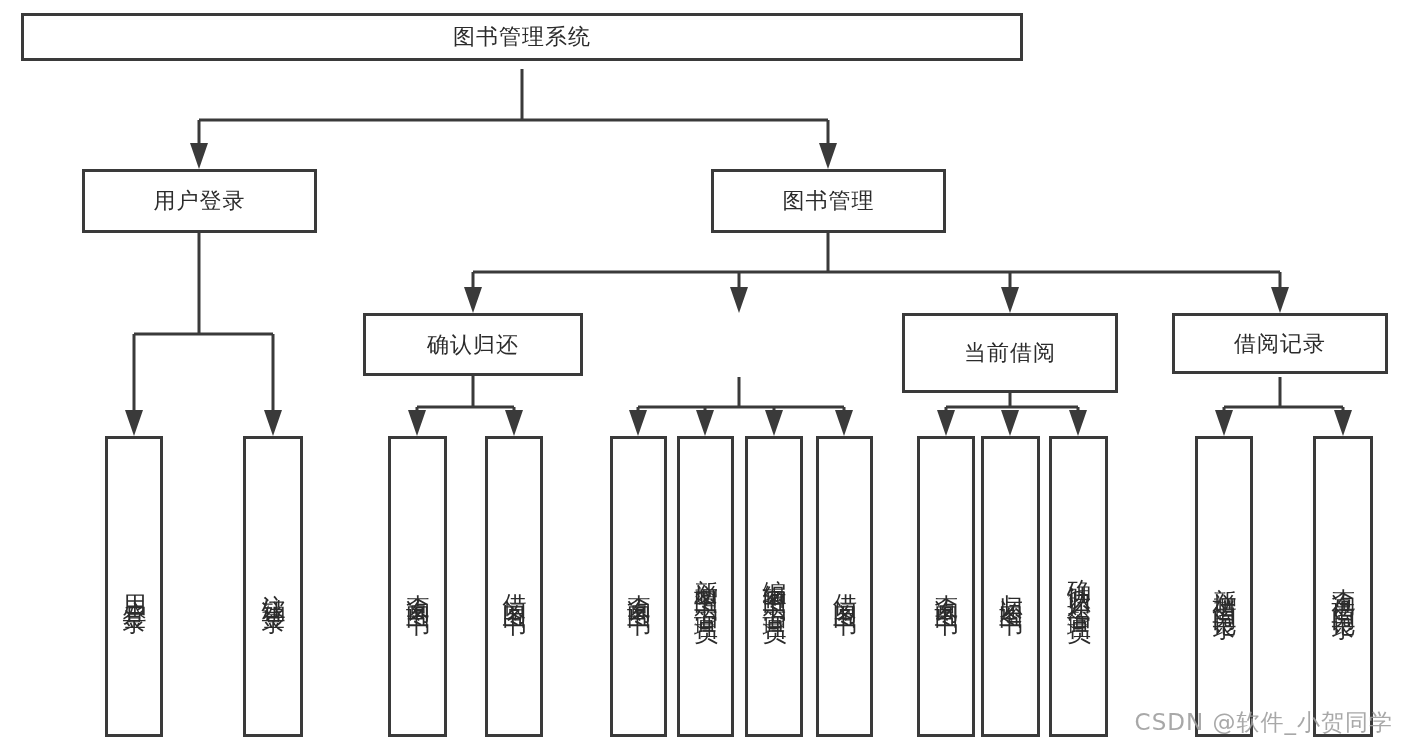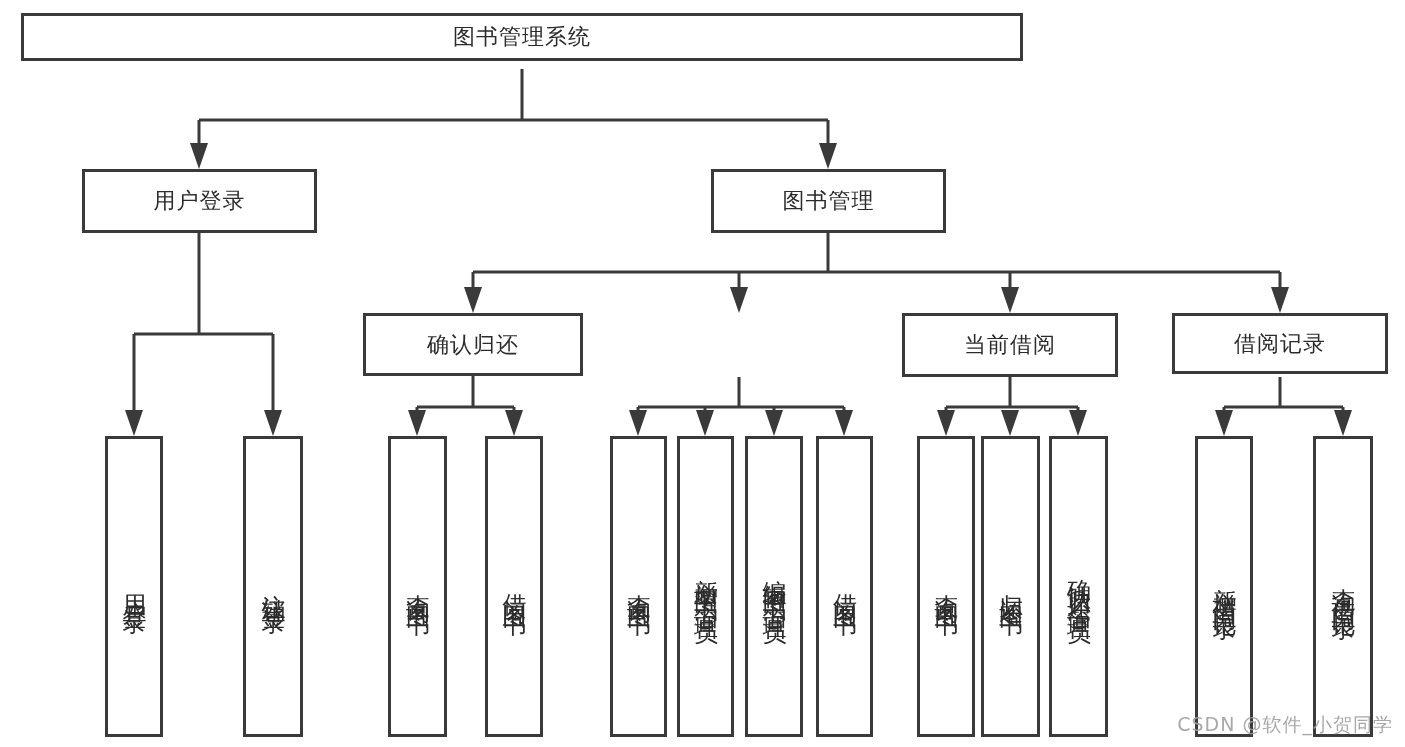--- a/index.html
+++ b/index.html
@@ -34,21 +34,21 @@
     writing-mode: vertical-lr;
     text-orientation: mixed;
     letter-spacing: 6px;
     line-height: 1.05;
     white-space: nowrap;
   }
   #watermark {
     position: absolute;
     right: 12px;
     bottom: 9px;
-    font-size: 19px;
+    font-size: 23px;
     color: rgba(158, 158, 158, 0.9);
     letter-spacing: 1px;
     z-index: 5;
     white-space: nowrap;
   }
 </style>
 </head>
 <body>
 
 <div id="stage">
@@ -110,21 +110,21 @@
   <div class="node node-h" style="left:82px; top:169px; width:235px; height:64px;">
     <span>用户登录</span>
   </div>
   <div class="node node-h" style="left:711px; top:169px; width:235px; height:64px;">
     <span>图书管理</span>
   </div>
 
   <div class="node node-h" style="left:363px; top:313px; width:220px; height:63px;">
     <span>确认归还</span>
   </div>
-  <div class="node node-h" style="left:902px; top:313px; width:216px; height:64px;">
+  <div class="node node-h" style="left:902px; top:313px; width:216px; height:80px;">
     <span>当前借阅</span>
   </div>
   <div class="node node-h" style="left:1172px; top:313px; width:216px; height:61px;">
     <span>借阅记录</span>
   </div>
 
   <div class="node node-v" style="left:105px; top:436px; width:58px; height:301px;">
     <span class="vtext">用户登录</span>
   </div>
   <div class="node node-v" style="left:243px; top:436px; width:60px; height:301px;">

